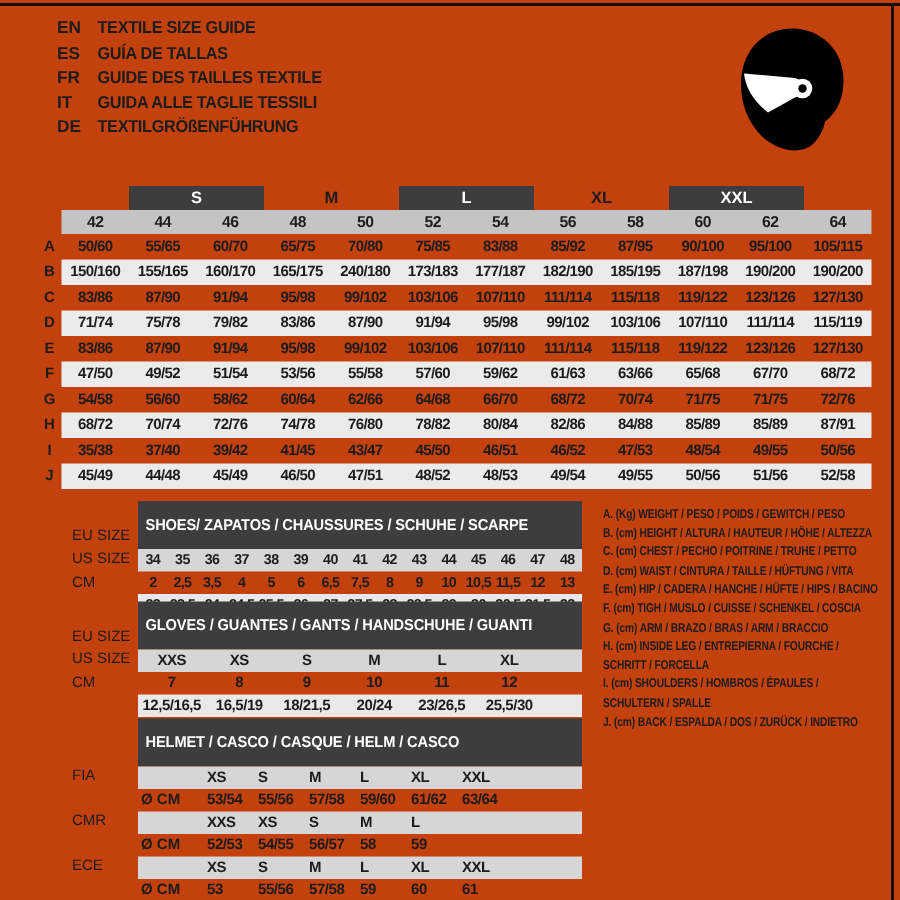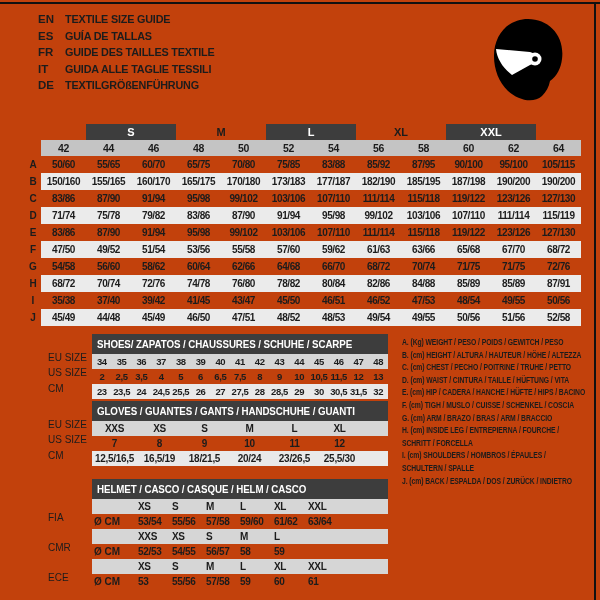--- a/index.html
+++ b/index.html
@@ -38,21 +38,21 @@
   .t-cell { width:45px; display:flex; align-items:center; justify-content:center;
             font-size:10px; font-weight:bold; letter-spacing:-0.4px; white-space:nowrap; }
 
   
   .subtable { position:absolute; left:0; width:600px; }
   #shoes { top:334px; } #gloves { top:401px; } #helmetTable { top:479px; }
   .side-labels { position:absolute; left:12px; top:0; width:78px; }
   .side-label { height:15.3px; display:flex; align-items:center; font-weight:normal; font-size:10px;padding-left:36px; }
   .s-spacer { height:16px; }
   .grid-area { position:absolute; left:92px; top:0; width:296px; }
-  .s-header { height:20px; background:var(--dark-bar,#3d3d3d); color:#fff;
+  .s-header { height:32px; background:var(--dark-bar,#3d3d3d); color:#fff;
               display:flex; align-items:center; padding-left:5px; }
   .s-header span { font-weight:bold; font-size:10.5px; white-space:nowrap;
                    letter-spacing:-0.1px; transform:scaleX(.93); transform-origin:left center; }
   .s-row { display:flex; height:15px; }
   .s-row.g1 { background:var(--sub-gray,#d6d6d6); }
   .s-row.g2 { background:var(--sub-light,#e9e9e9); }
   .s-cell { flex:1; display:flex; align-items:center; justify-content:center;
             font-weight:bold; font-size:9.5px; letter-spacing:-0.4px; white-space:nowrap; }
   #gloves .s-cell { flex:0 0 45px; font-size:10px; letter-spacing:-0.3px; }
 
@@ -150,21 +150,21 @@
           <div class="t-cell">105/115</div>
         </div>
       </div>
       <div class="t-row">
        <div class="t-key">B</div>
        <div class="t-vals stripe">
           <div class="t-cell">150/160</div>
           <div class="t-cell">155/165</div>
           <div class="t-cell">160/170</div>
           <div class="t-cell">165/175</div>
-          <div class="t-cell">170/180</div>
+          <div class="t-cell">240/180</div>
           <div class="t-cell">173/183</div>
           <div class="t-cell">177/187</div>
           <div class="t-cell">182/190</div>
           <div class="t-cell">185/195</div>
           <div class="t-cell">187/198</div>
           <div class="t-cell">190/200</div>
           <div class="t-cell">190/200</div>
         </div>
       </div>
       <div class="t-row">

